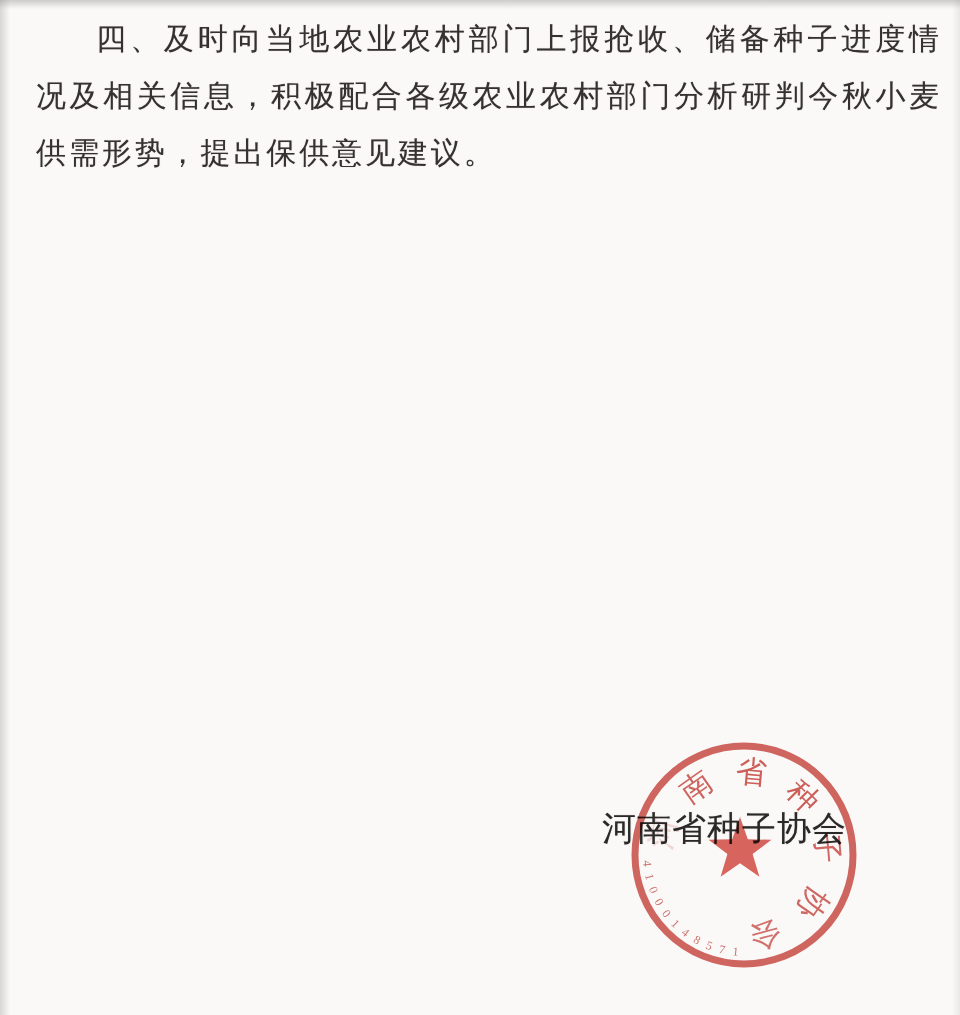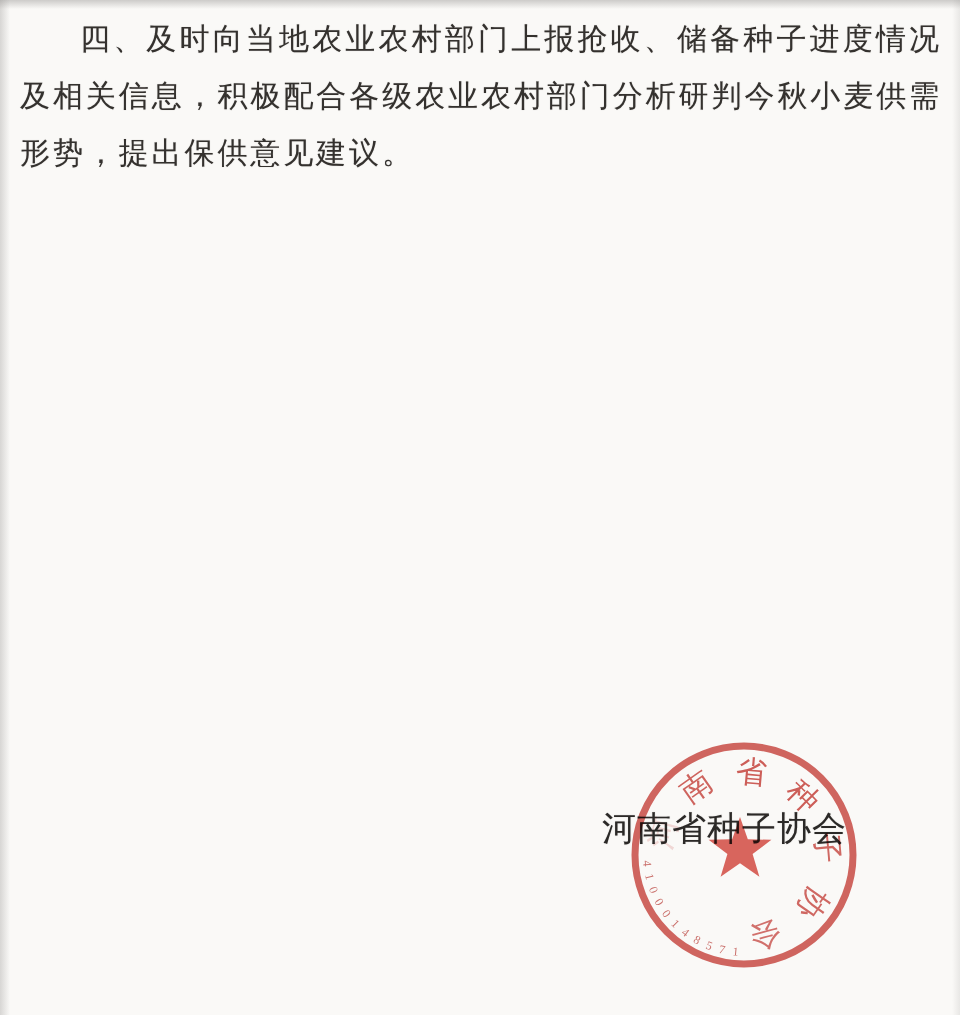--- a/index.html
+++ b/index.html
@@ -33,21 +33,21 @@
     font-size: 30px;
     line-height: 57px;
     letter-spacing: 2.9px;
     text-align: justify;
     text-justify: inter-ideograph;
   }
   .para.no-indent {
     letter-spacing: 0.6px;
     margin-bottom: 5px;
   }
-  .para.p2 { margin-bottom: 16px; }
+  .para.p2 { margin-bottom: 16px; margin-left: 16px; }
   .para.p3 { margin-bottom: 13px; }
   .para.indent { text-indent: 2em; }
   .signature {
     position: absolute;
     left: 602px;
     top: 806px;
     font-size: 34px;
     letter-spacing: 1px;
     color: #2b2927;
     text-shadow: 0 0 1px rgba(60,58,55,.4);

